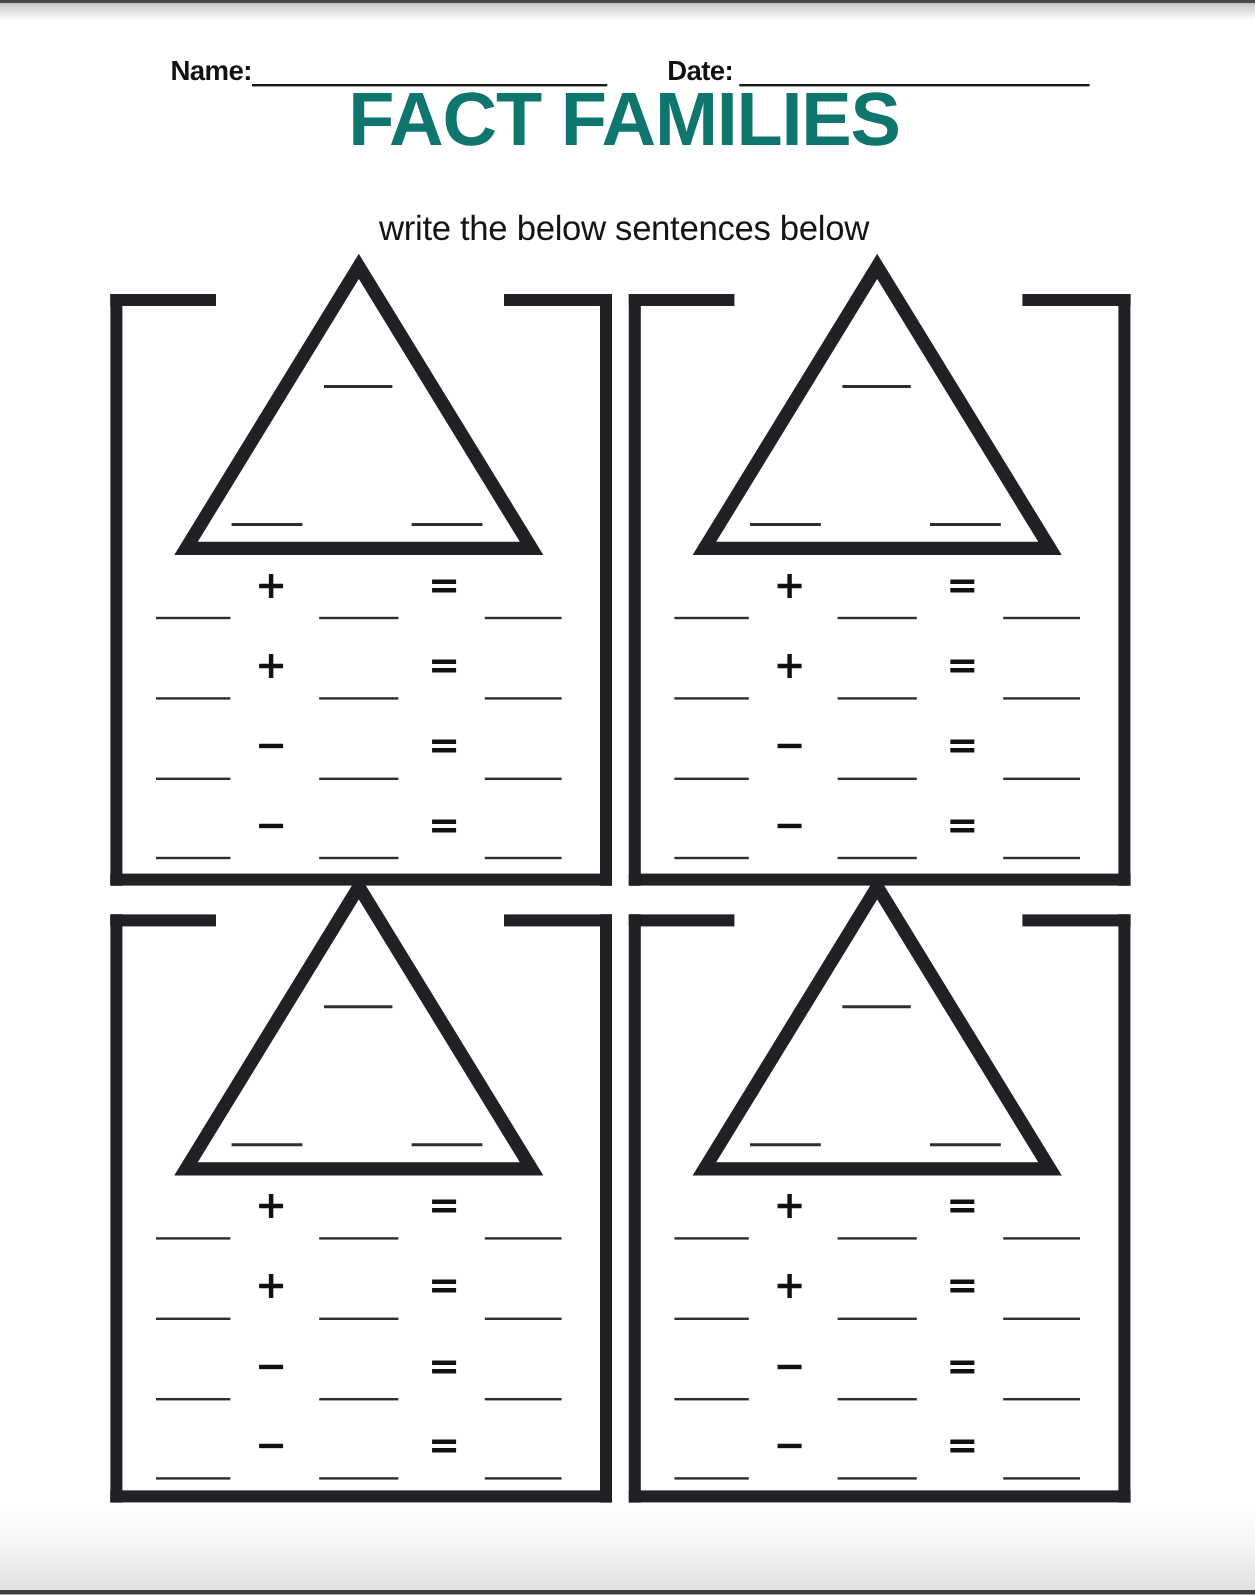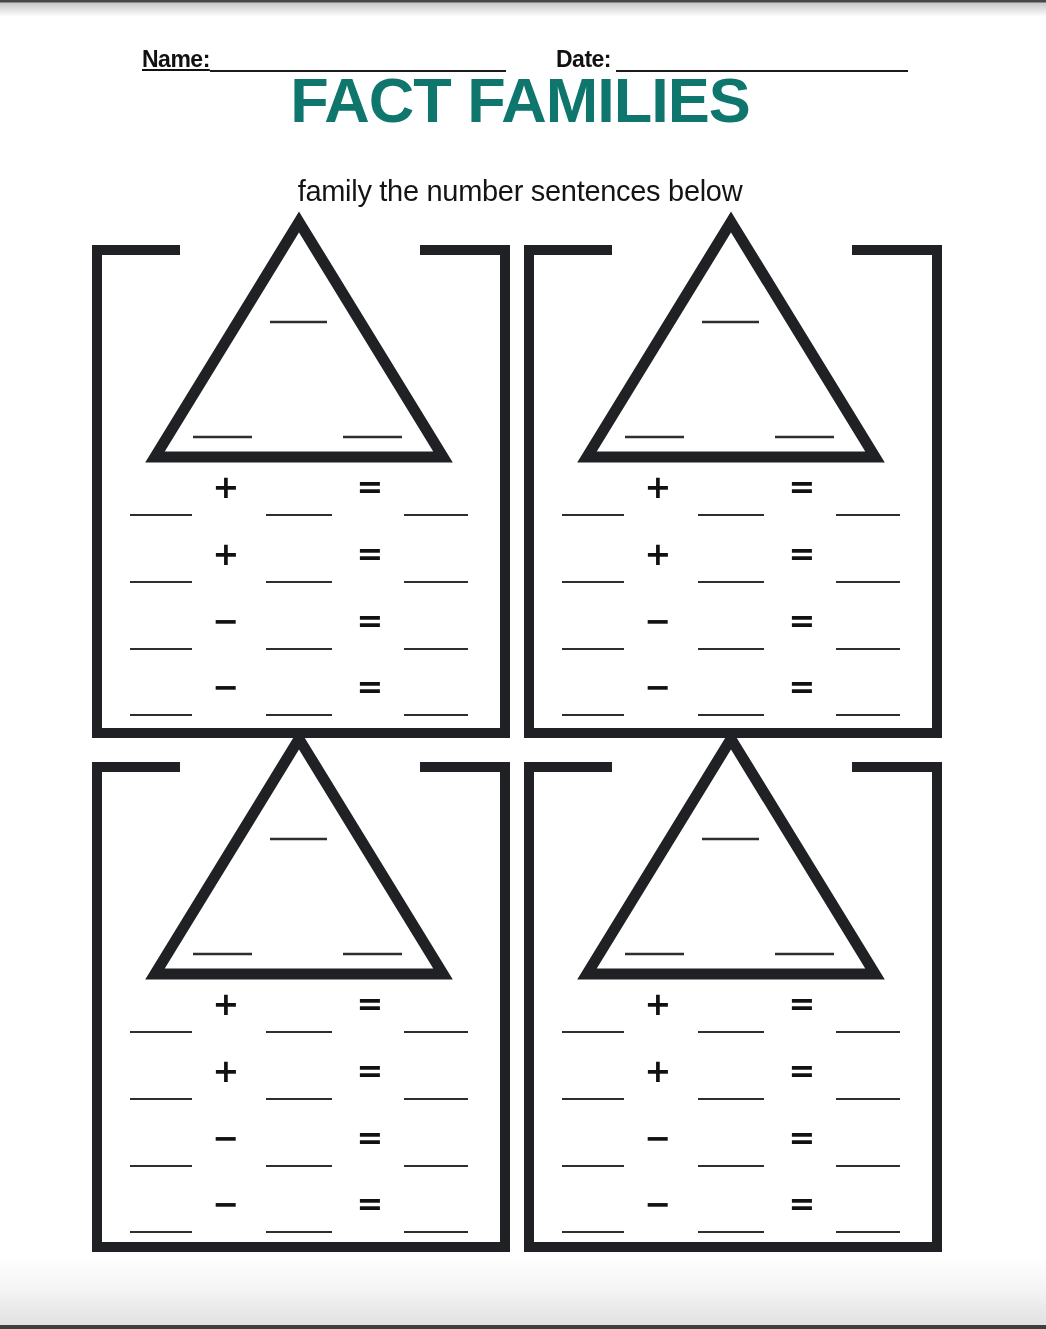--- a/index.html
+++ b/index.html
@@ -29,21 +29,21 @@
     background:linear-gradient(to bottom,#ffffff 0%,#f4f4f4 45%,var(--edge-gray) 92%,var(--edge-gray) 100%);
   }
   .bottom-edge .edge-line{
     position:absolute;left:0;right:0;bottom:0;height:4px;background:var(--edge-dark);
   }
   
   .fld-label{
     position:absolute;top:46px;
     font-size:23px;font-weight:700;letter-spacing:-0.5px;color:#111;
   }
-  .lbl-name{left:142px;text-decoration:underline;}
+  .lbl-name{left:142px;}
   .lbl-date{left:556px;}
   .fld-rule{
     position:absolute;top:70px;height:0;border-bottom:2px solid #1a1a1a;
   }
   .rule-name{left:210px;width:296px;}
   .rule-date{left:616px;width:292px;}
   .title{
     position:absolute;left:0;top:66px;width:1040px;
     text-align:center;
     font-size:63px;font-weight:800;letter-spacing:-1px;line-height:1.1;
@@ -106,21 +106,21 @@
 
   <div class="top-edge"></div>
 
   <span class="fld-label lbl-name">Name:</span>
   <span class="fld-rule rule-name"></span>
 
   <span class="fld-label lbl-date">Date:</span>
   <span class="fld-rule rule-date"></span>
 
   <h1 class="title" style="margin:0;">FACT FAMILIES</h1>
-  <div class="subtitle sub2">family the number sentences below</div>
+  <div class="subtitle sub2">write the below sentences below</div>
 
   <div class="grid" id="grid">
   <div class="quad">
     <div class="bar bar-left"></div>
     <div class="bar bar-right"></div>
     <div class="bar bar-bottom"></div>
     <div class="bar bar-topl"></div>
     <div class="bar bar-topr"></div>
 
     <svg class="tri" viewBox="0 0 300 255">

